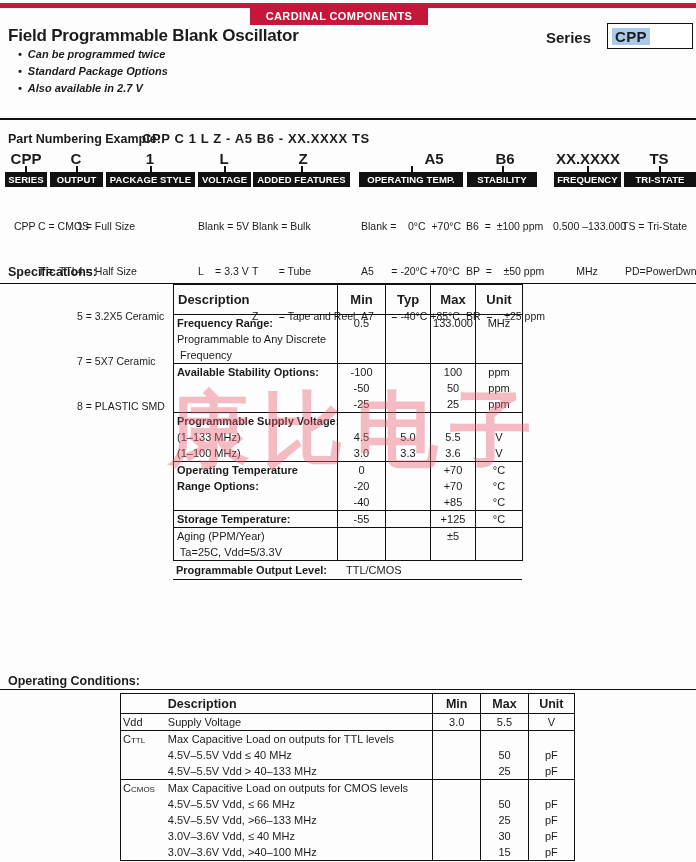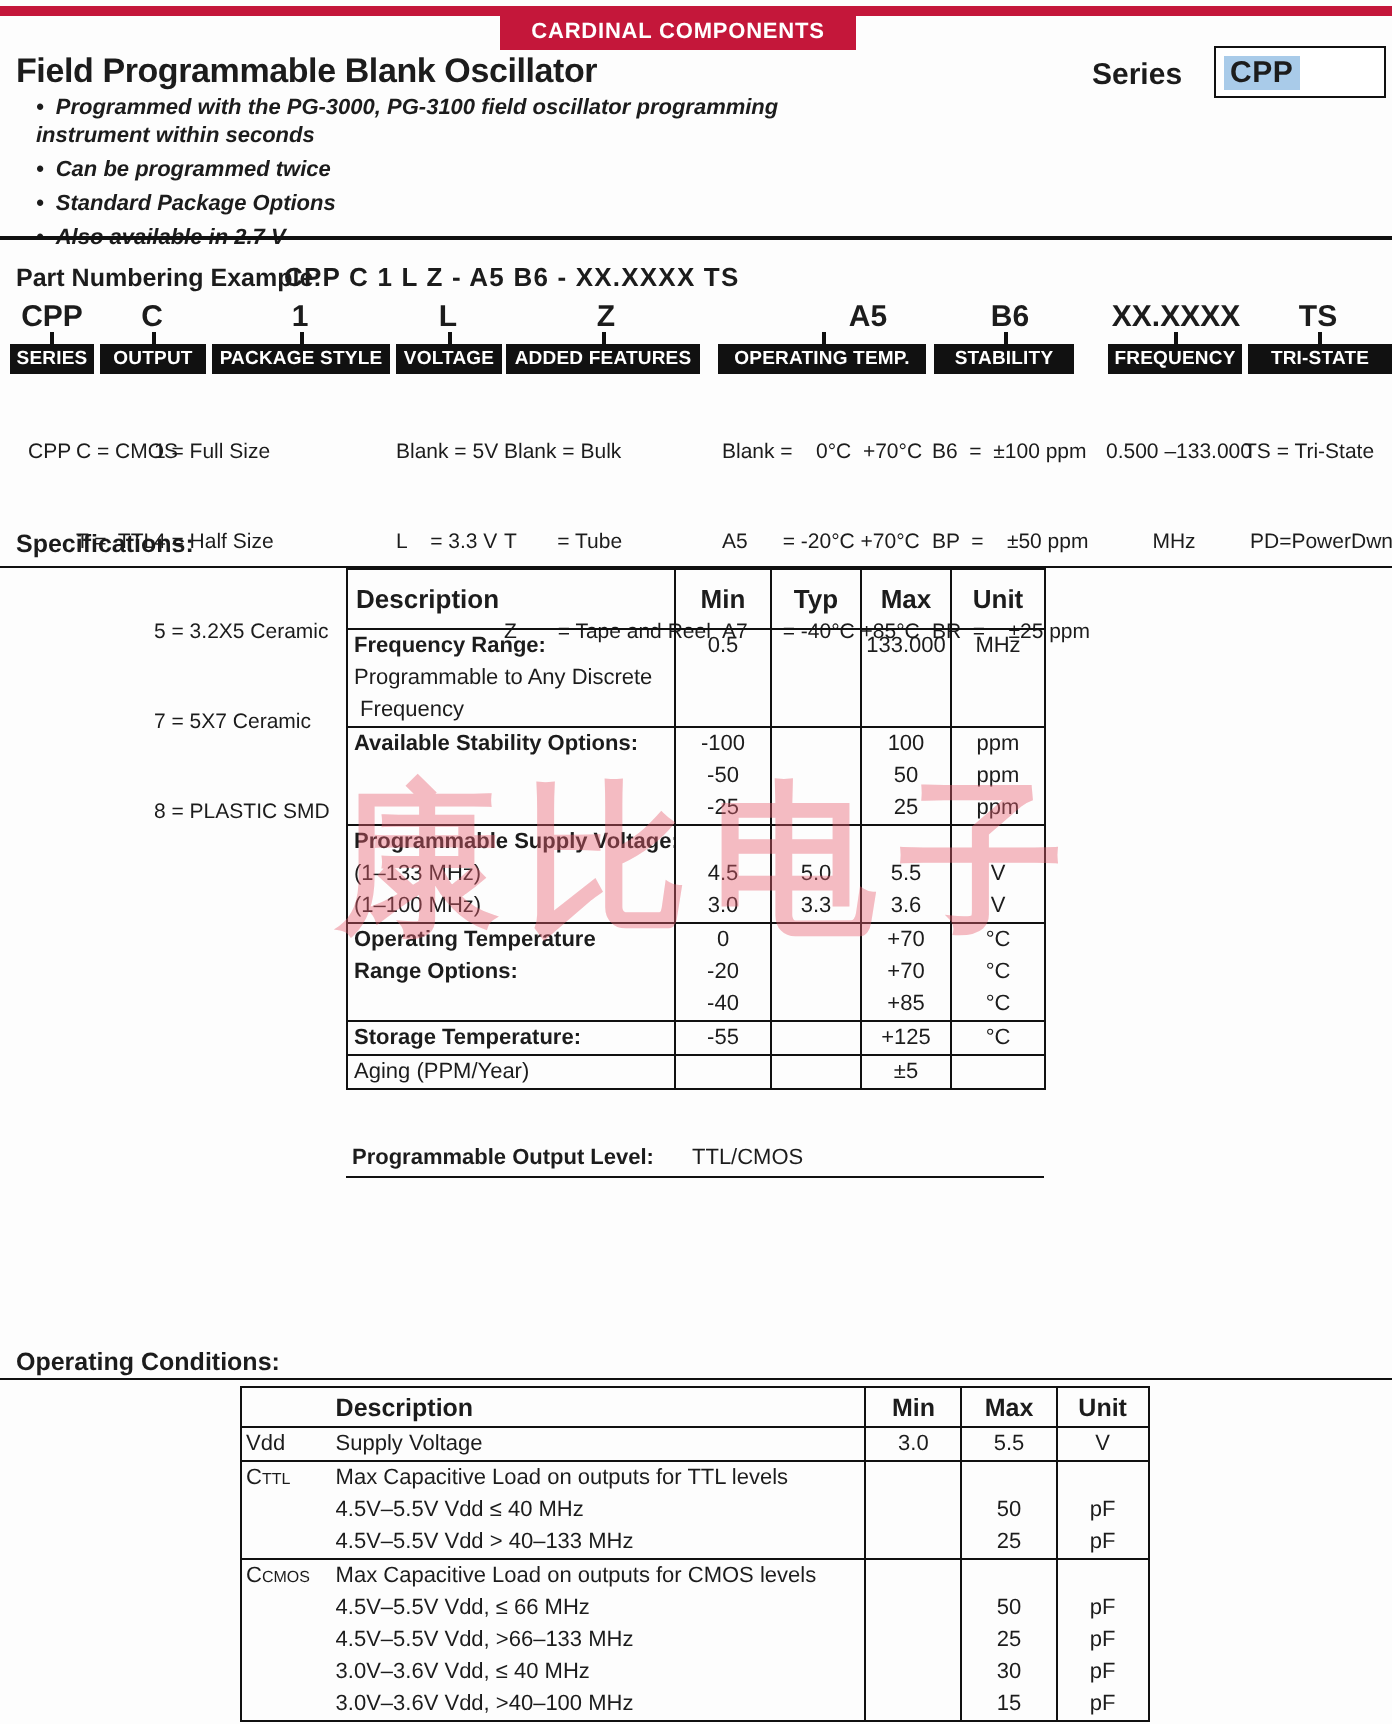--- a/index.html
+++ b/index.html
@@ -39,21 +39,21 @@
   .spec-wrap{left:173px;top:284px;width:349px;}
   table{border-collapse:collapse;table-layout:fixed;border-radius:10px;}
   .spec-table{width:349px;border:1.4px solid #111;border-bottom:1.2px solid #111;}
   .spec-table th{font-size:13px;height:29px;border-bottom:1.6px solid #111;padding:0;}
   .spec-table th.desc{text-align:left;padding-left:4px;}
   .spec-table td{font-size:11px;line-height:16px;height:16px;padding:0;overflow:hidden;}
   .spec-table td.desc{white-space:pre;padding-left:3px;}
   .spec-table .v{border-left:1px solid #111;text-align:center;}
   .spec-table tr.grp td{border-top:1.2px solid #111;}
   .b{font-weight:bold;}
-  .spec-footer{width:349px;margin-top:25px;}
+  .spec-footer{width:349px;}
   .sf-row{display:flex;font-size:11px;line-height:15px;}
   .sf-row .lbl{width:164px;padding-left:3px;font-weight:bold;flex:none;}
   .sf-r1{padding:2px 0 1px 0;border-bottom:1.2px solid #111;}
   .sf-r2{padding:2px 0 3px 0;border-bottom:2.6px solid #111;}
   .sf-val{padding-left:6px;}
 
   
   .oc-wrap{left:120px;top:693px;width:455px;}
   .oc-table{width:455px;border:1.3px solid #111;}
   .oc-table th{font-size:12.5px;height:19px;border-bottom:1.2px solid #111;padding:0;}
@@ -76,21 +76,20 @@
 <div id="canvas" style="--accent:#C4173A;--hl:#A9CBE9;">
 
   <div class="abs top-rule"></div>
   <div class="abs doc-title">Field Programmable Blank Oscillator</div>
   <div class="abs banner">CARDINAL COMPONENTS</div>
   <div class="abs series-label">Series</div>
   <div class="abs series-box">
     <span class="series-value">CPP</span>
   </div>
   <ul class="abs bullets">
-    <li>Programmed with the PG-3000, PG-3100 field oscillator programming instrument within seconds</li>
     <li>Can be programmed twice</li>
     <li>Standard Package Options</li>
     <li>Also available in 2.7 V</li>
   </ul>
   <div class="abs hdr-divider"></div>
 
   <div class="abs pn-heading">Part Numbering Example:</div>
   <div class="abs pn-example">CPP C 1 L Z - A5 B6 - XX.XXXX TS</div>
 
   <div class="abs pn-code" style="left:26px">CPP</div>
@@ -278,20 +277,27 @@
           <td class="v">+125</td>
           <td class="v">°C</td>
         </tr>
         <tr class="grp">
           <td class="desc">Aging (PPM/Year)</td>
           <td class="v"></td>
           <td class="v"></td>
           <td class="v">±5</td>
           <td class="v"></td>
         </tr>
+        <tr>
+          <td class="desc"> Ta=25C, Vdd=5/3.3V</td>
+          <td class="v"></td>
+            <td class="v"></td>
+          <td class="v"></td>
+            <td class="v"></td>
+        </tr>
       </tbody>
     </table>
 
     <div class="spec-footer">
       <div class="sf-row sf-r1">
         <span class="lbl">Programmable Output Level:</span>
         <span class="sf-val">TTL/CMOS</span>
       </div>
     </div>
   </div>

